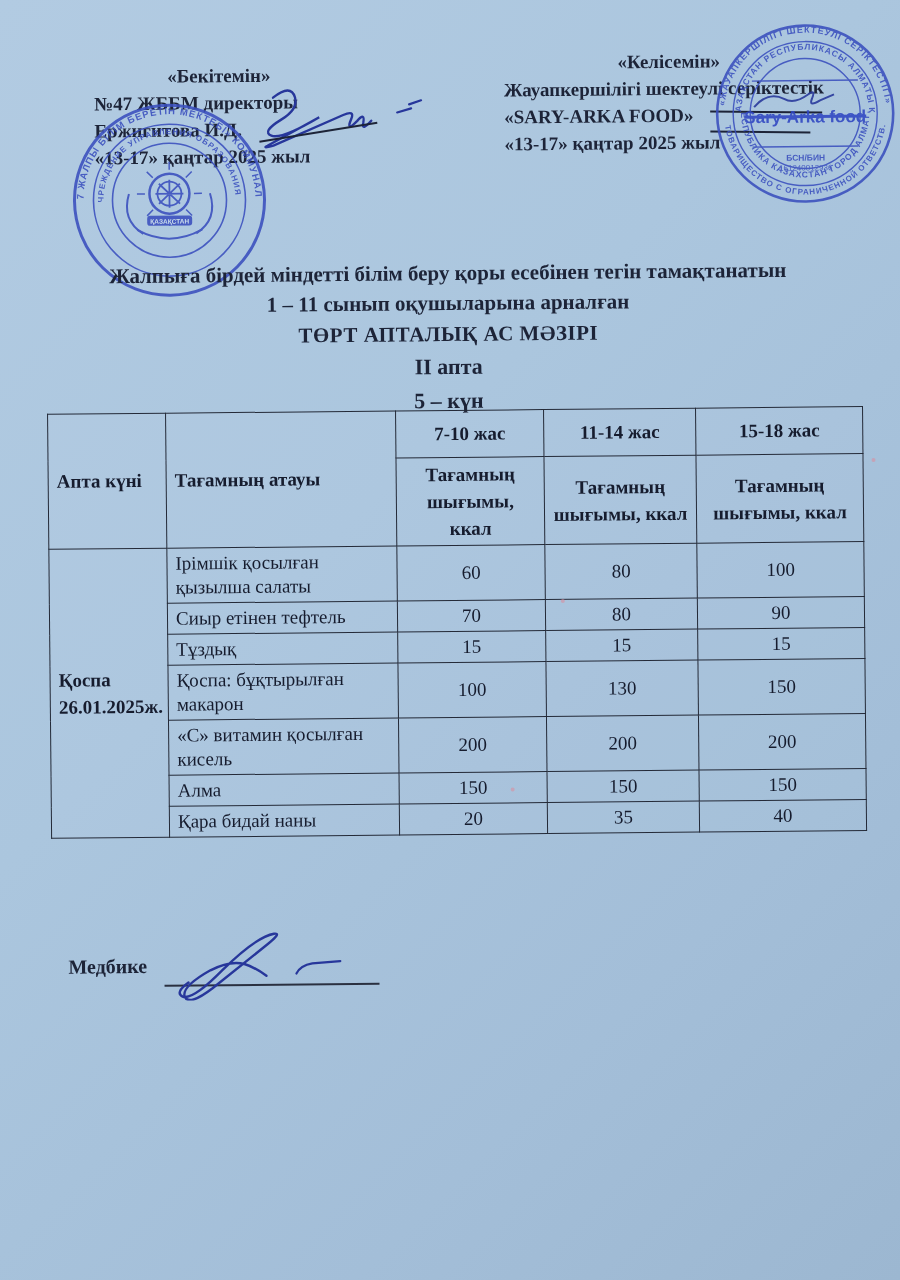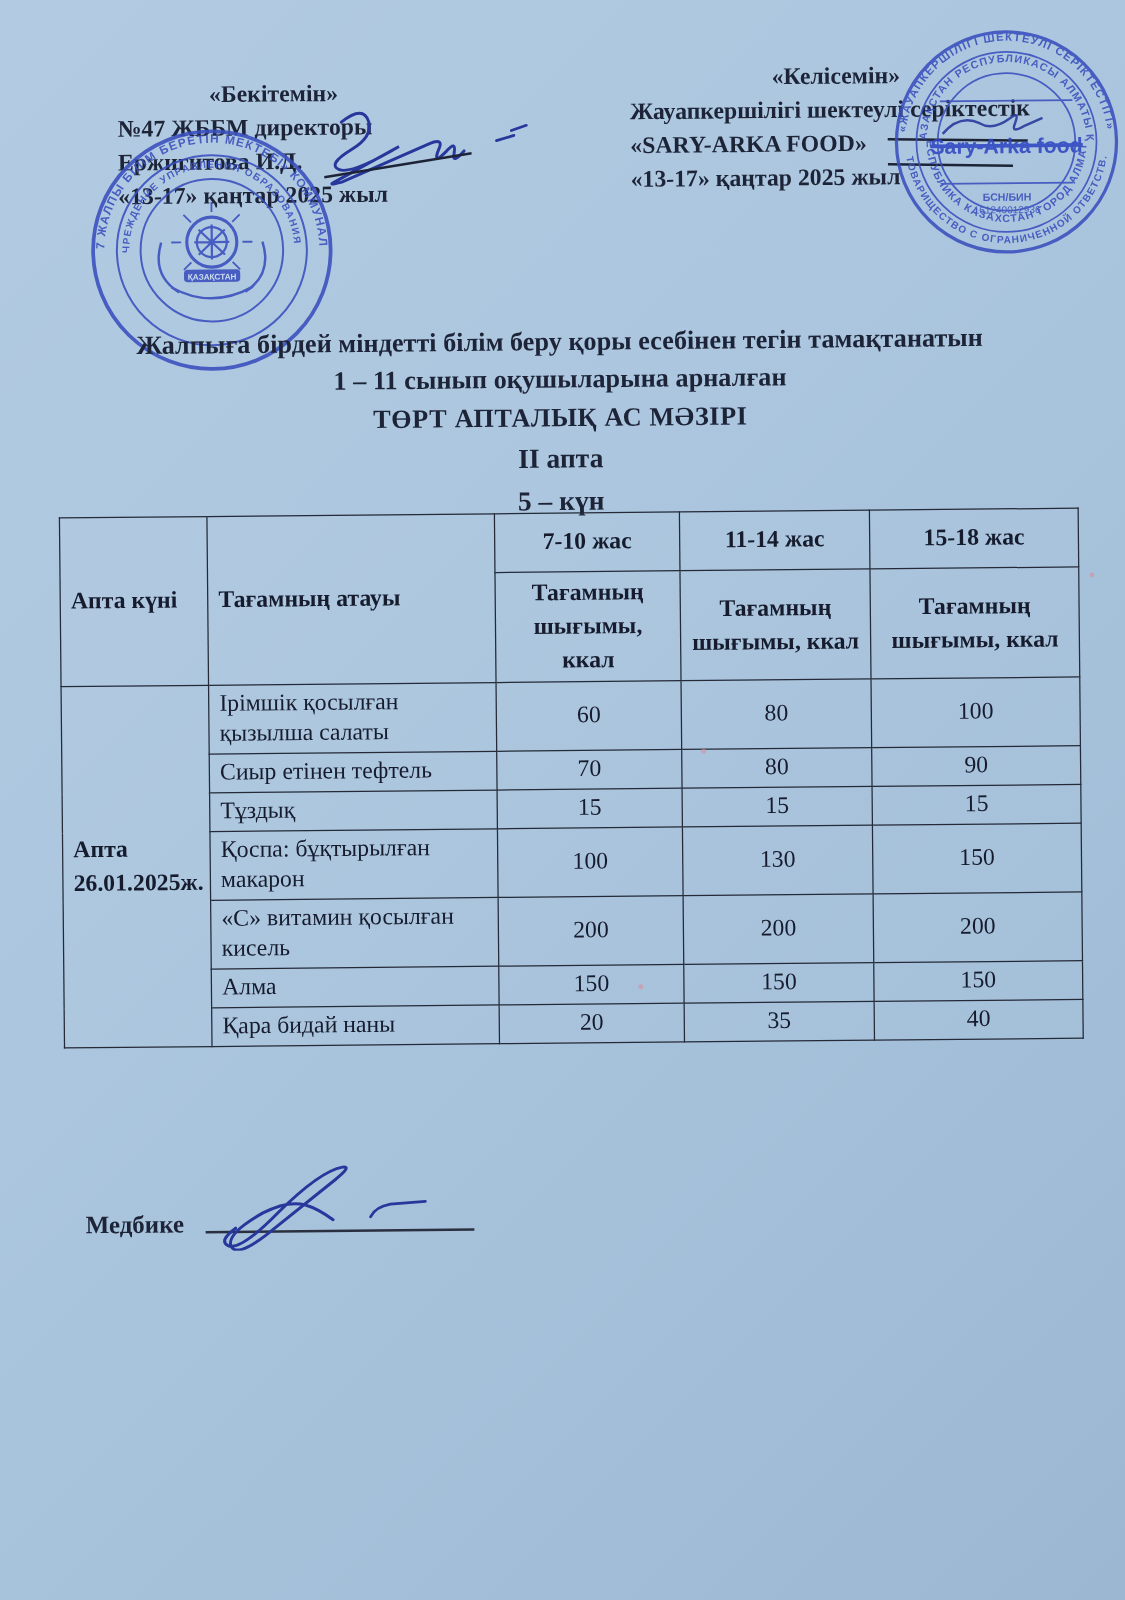--- a/index.html
+++ b/index.html
@@ -61,21 +61,21 @@
   .sub-h{text-align:center;height:58px;font-weight:bold;line-height:27px;padding:2px 14px;}
   .rowspan-h{text-align:left;padding-left:10px;}
   td.day-cell{vertical-align:top;font-weight:bold;padding-top:5px;padding-left:8px;line-height:27px;}
   td.dish-cell{text-align:left;line-height:24px;padding-left:10px;}
   td.val-cell{text-align:center;}
   
   .nurse-line{
     position:absolute;left:64px;top:940px;width:340px;height:60px;
     font-weight:bold;font-size:20px;color:#1d2438;
   }
-  .nurse-line .lbl{position:absolute;left:0;top:26px;}
+  .nurse-line .lbl{position:absolute;left:0;top:12px;}
   .nurse-line .rule{position:absolute;left:96px;top:42px;width:215px;border-bottom:2px solid #2a3040;}
   .noise{position:absolute;width:4px;height:4px;border-radius:50%;background:#d98fa0;opacity:.6;}
 </style>
 </head>
 <body>
 
 <div class="page">
   <div class="content">
 
     <div class="approve-block">
@@ -185,21 +185,21 @@
         </tr>
         <tr>
           <th class="sub-h">Тағамның шығымы, ккал</th>
           <th class="sub-h">Тағамның шығымы, ккал</th>
           <th class="sub-h">Тағамның шығымы, ккал</th>
         </tr>
       </thead>
       <tbody>
           <tr>
             <td rowspan="7" class="day-cell">
-              <div>Апта</div>
+              <div>Қоспа</div>
               <div>26.01.2025ж.</div>
             </td>
             <td class="dish-cell">Ірімшік қосылған қызылша салаты</td>
             <td class="val-cell">60</td>
             <td class="val-cell">80</td>
             <td class="val-cell">100</td>
           </tr>
           <tr>
             <td class="dish-cell">Сиыр етінен тефтель</td>
             <td class="val-cell">70</td>

